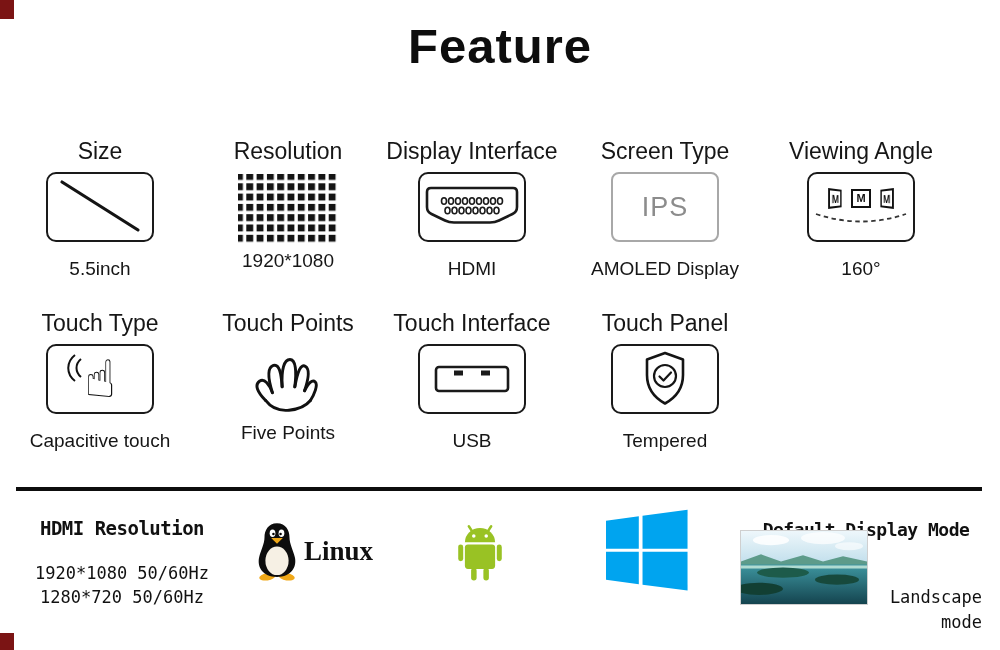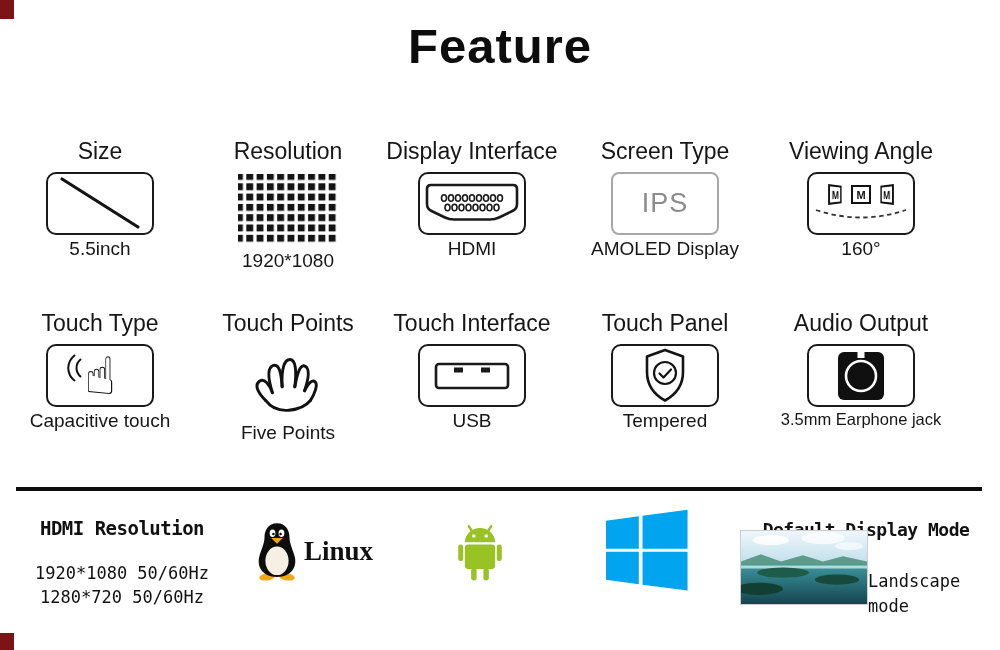--- a/index.html
+++ b/index.html
@@ -16,22 +16,22 @@
 
   .cell{position:absolute;width:190px;text-align:center;}
   .row1{top:138px;}
   .row2{top:310px;}
   .c1{left:5px;} .c2{left:193px;} .c3{left:377px;} .c4{left:570px;} .c5{left:766px;}
 
   .cell .label{font-size:23px;color:#161616;height:24px;}
   .cell .value{font-size:19px;color:#161616;}
   .cell .value.small{font-size:16.5px;}
 
-  .icon-box{width:108px;height:63px;border:2.5px solid #1a1a1a;border-radius:10px;
-            margin:10px auto 3px;display:flex;align-items:center;justify-content:center;
+  .icon-box{width:108px;height:70px;border:2.5px solid #1a1a1a;border-radius:10px;
+            margin:10px auto 16px;display:flex;align-items:center;justify-content:center;
             position:relative;box-sizing:border-box;}
   .icon-box.gray{border:2px solid #a8a8a8;border-radius:8px;}
   .icon-plain{width:108px;height:74px;margin:10px auto 4px;display:flex;
               align-items:center;justify-content:center;position:relative;}
 
   .ips-text{font-size:27px;color:#8c8c8c;letter-spacing:1px;font-family:"Liberation Sans",sans-serif;}
 
   
   .va-wrap{display:flex;flex-direction:column;align-items:center;gap:4px;}
   .va-monitors{display:flex;align-items:center;gap:7px;}
@@ -57,21 +57,21 @@
 
   .tux{position:absolute;left:252px;top:520px;}
   .linux-label{position:absolute;left:304px;top:536px;font-family:"Liberation Serif",serif;
                font-weight:bold;font-size:27px;color:#111;}
   .android{position:absolute;left:448px;top:512px;}
   .windows{position:absolute;left:606px;top:508px;}
 
   .ddm-title{position:absolute;left:750px;top:506px;width:232px;text-align:center;
              font-size:18px;font-weight:bold;letter-spacing:-0.5px;}
   .photo{position:absolute;left:740px;top:530px;width:126px;height:73px;border:1px solid #cfcfcf;}
-  .ddm-value{position:absolute;left:868px;top:556px;width:114px;text-align:left;
+  .ddm-value{position:absolute;left:868px;top:572px;width:114px;text-align:right;
              font-size:17px;line-height:25px;}
 </style>
 </head>
 <body>
 
 <div class="page">
 
   <div id="corner-top" class="corner-marker"></div>
   <div id="corner-bottom" class="corner-marker"></div>
 
@@ -208,31 +208,20 @@
     <div class="icon-box">
       <svg width="104" height="64" viewBox="0 0 104 64">
         <path d="M52 6 L70 12.5 V28 C70 43 62 51 52 56.5 C42 51 34 43 34 28 V12.5 Z" fill="none" stroke="#141414" stroke-width="2.6" stroke-linejoin="round"></path>
         <circle cx="52" cy="29" r="11" fill="none" stroke="#141414" stroke-width="2.2"></circle>
         <path d="M46.5 29.5 L50.5 33.5 L58 25.5" fill="none" stroke="#141414" stroke-width="2.2" stroke-linecap="round" stroke-linejoin="round"></path>
       </svg>
     </div>
     <div class="value">Tempered</div>
   </div>
 
-  <div class="cell row2 c5">
-    <div class="label">Audio Output</div>
-    <div class="icon-box">
-      <svg width="104" height="64" viewBox="0 0 104 64">
-        <rect x="29" y="8" width="46" height="48" rx="6" fill="#101010"></rect>
-        <rect x="48.5" y="6" width="7" height="8" fill="#fff"></rect>
-        <circle cx="52" cy="32" r="15" fill="none" stroke="#fff" stroke-width="2.6"></circle>
-      </svg>
-    </div>
-    <div class="value small">3.5mm Earphone jack</div>
-  </div>
 
   <div class="divider"></div>
 
   <div class="hdmi-block mono">
     <div class="h">HDMI Resolution</div>
     <div class="l l1">1920*1080 50/60Hz</div>
     <div class="l">1280*720 50/60Hz</div>
   </div>
 
   <div class="tux">

